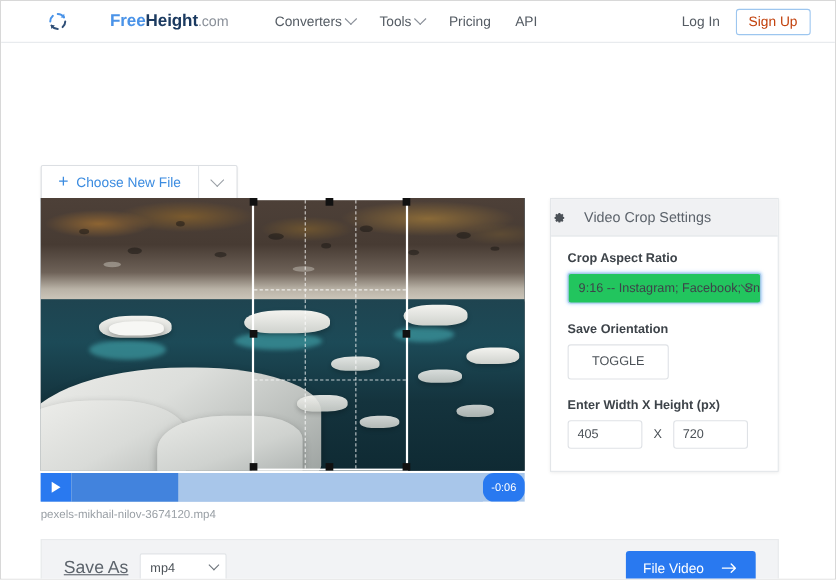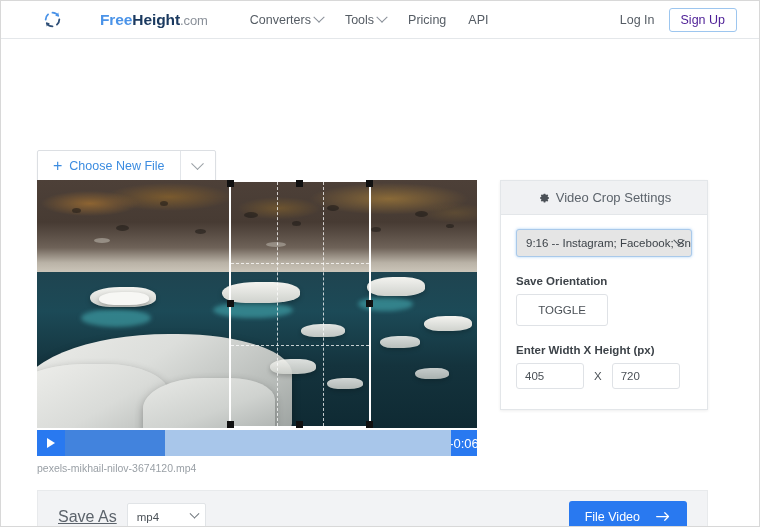--- a/index.html
+++ b/index.html
@@ -85,21 +85,21 @@
     align-items: center;
     gap: 14px;
   }
   .login-link {
     font-size: 12.5px;
     color: #555c64;
     cursor: pointer;
   }
   .signup-btn {
     font-size: 12.5px;
-    color: #4c1d95;
+    color: #c2410c;
     border: 1px solid #9dc6ef;
     border-radius: 3px;
     padding: 4px 11px;
     background: #ffffff;
     cursor: pointer;
   }
 
   
   .main {
     position: relative;
@@ -268,28 +268,29 @@
     background: #a8c6ea;
     cursor: pointer;
   }
   .progress-fill {
     position: absolute;
     left: 0; top: 0; bottom: 0;
     width: 26%;
     background: #4283dd;
   }
   .time-badge {
-    width: 26px;
+    width: 38px;
     background: #2979f0;
     color: #ffffff;
-    font-size: 13px;
+    font-size: 10px;
     display: flex;
     align-items: center;
     justify-content: center;
     letter-spacing: 0px;
+    border-radius: 10px;
   }
   .filename {
     position: absolute;
     left: 36px;
     top: 423px;
     font-size: 10.5px;
     color: #9aa0a6;
   }
 
   
@@ -301,42 +302,41 @@
     background: #ffffff;
     border: 1px solid #e3e6e9;
     box-shadow: 0 1px 3px rgba(0,0,0,0.07);
     box-sizing: border-box;
   }
   .settings-head {
     background: #f0f1f3;
     height: 33px;
     display: flex;
     align-items: center;
-    justify-content: center;
-    gap: 5px;
+    gap: 16px;
     border-bottom: 1px solid #e3e6e9;
   }
   .gear-icon { width: 14px; height: 14px; display:block; }
   .settings-title {
     font-size: 13px;
     color: #5c636b;
   }
   .settings-body { padding: 14px 15px 20px 15px; }
   .field-label {
     font-size: 11.5px;
     font-weight: bold;
     color: #3d4349;
     margin-bottom: 7px;
   }
   .select-box {
     position: relative;
     height: 26px;
     border: 1px solid #a9c9ea;
     border-radius: 3px;
-    background: #e5e5e5;
+    background: #22c55e;
     box-shadow: 0 0 3px rgba(100,170,240,0.55);
     display: flex;
     align-items: center;
     padding: 0 37px 0 9px;
     font-size: 11.5px;
     color: #3d4349;
     cursor: pointer;
     overflow: hidden;
     white-space: nowrap;
     text-align: right;
@@ -569,20 +569,21 @@
     <div class="settings">
       <div class="settings-head">
         <svg class="gear-icon" viewBox="0 0 24 24">
           <path fill="#4b5157" d="M12 8.2a3.8 3.8 0 1 0 0 7.6 3.8 3.8 0 0 0 0-7.6zm0 5.9a2.1 2.1 0 1 1 0-4.2 2.1 2.1 0 0 1 0 4.2z"></path>
           <path fill="#4b5157" d="M20.4 13.6l-1.7-.3a6.8 6.8 0 0 0-.5-1.3l1.1-1.4-2-2-1.4 1.1a6.8 6.8 0 0 0-1.3-.5l-.3-1.7h-2.8l-.3 1.7c-.5.1-.9.3-1.3.5L8.5 8.6l-2 2 1.1 1.4c-.2.4-.4.8-.5 1.3l-1.7.3v2.8l1.7.3c.1.5.3.9.5 1.3l-1.1 1.4 2 2 1.4-1.1c.4.2.8.4 1.3.5l.3 1.7h2.8l.3-1.7c.5-.1.9-.3 1.3-.5l1.4 1.1 2-2-1.1-1.4c.2-.4.4-.8.5-1.3l1.7-.3v-2.8z" transform="translate(0,-3)"></path>
         </svg>
         <span class="settings-title">Video Crop Settings</span>
       </div>
 
       <div class="settings-body">
+        <div class="field-label">Crop Aspect Ratio</div>
         <div class="select-box">
           <span>9:16 -- Instagram; Facebook; Sn</span>
           <i class="select-caret"></i>
         </div>
 
         <div class="gap-lg"></div>
 
         <div class="field-label">Save Orientation</div>
         <div class="toggle-btn">TOGGLE</div>
 

